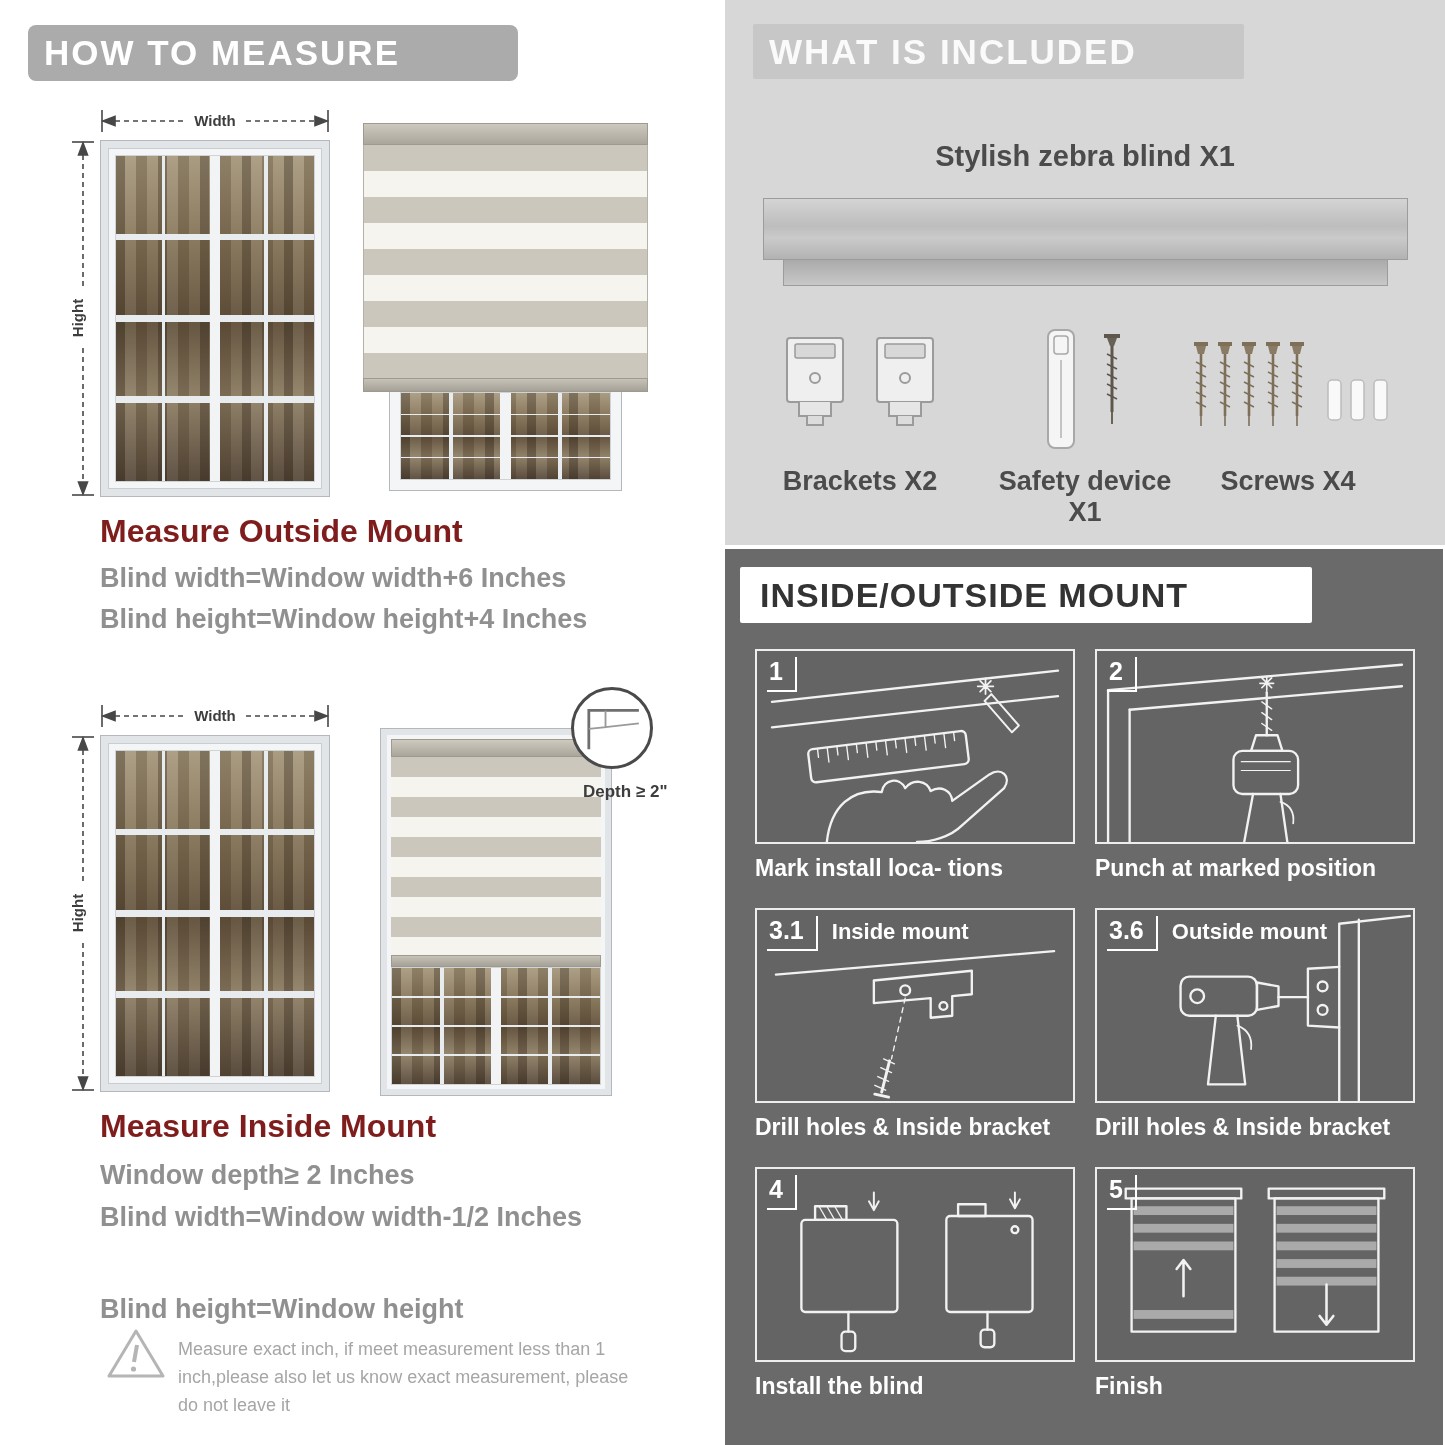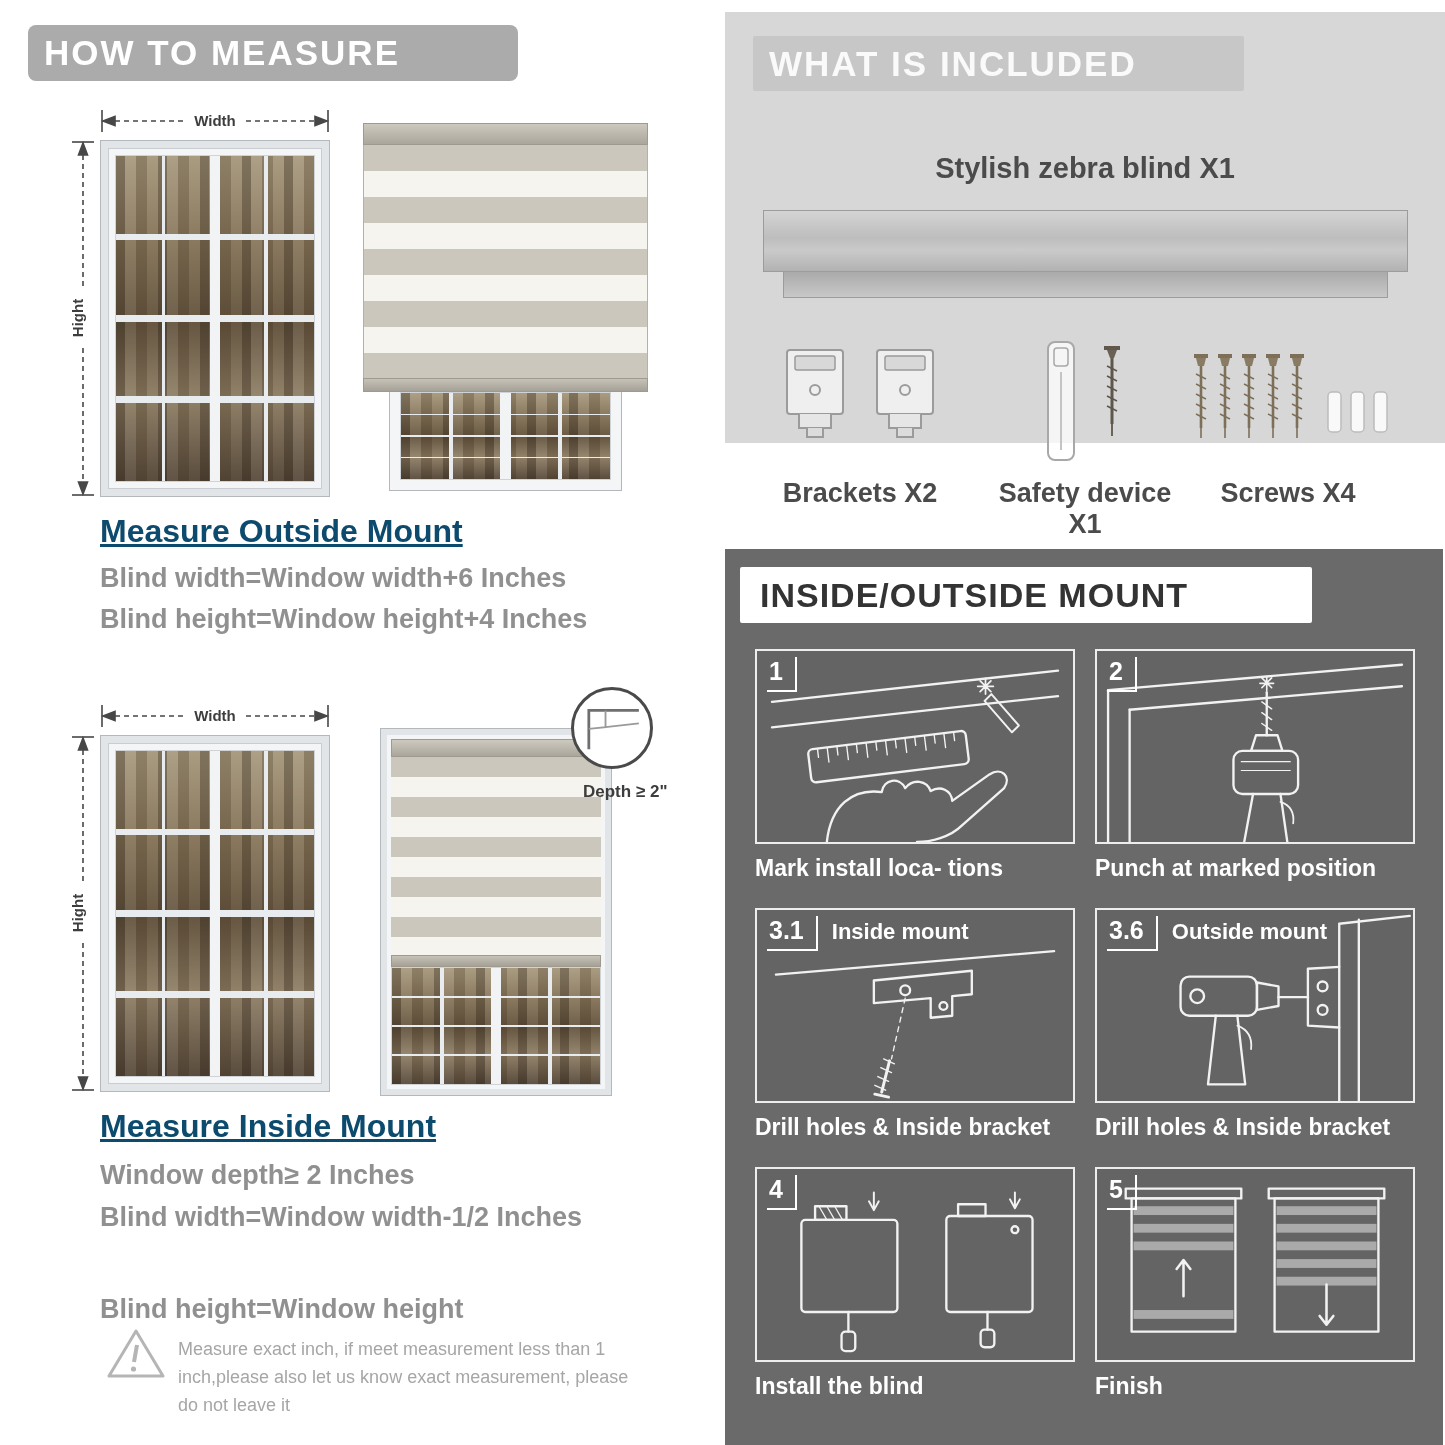--- a/index.html
+++ b/index.html
@@ -51,32 +51,32 @@
   .bi-headrail{height:18px;background:linear-gradient(180deg,#cdc9bf,#aaa69c);border:1px solid #9e9a90;box-sizing:border-box;}
   .bi-stripes{height:198px;box-sizing:border-box;
     background:repeating-linear-gradient(180deg,#cbc7bd 0px,#cbc7bd 20px,#f6f4ef 20px,#f6f4ef 40px);}
   .bi-bottomrail{height:12px;background:linear-gradient(180deg,#c6c2b8,#a5a197);border:1px solid #9e9a90;box-sizing:border-box;}
   .blind-inside .glass{height:118px;}
 
   .depth-circle{left:571px;top:687px;width:82px;height:82px;border-radius:50%;background:#ffffff;
     border:3px solid #4a4a4a;box-sizing:border-box;}
   .depth-label{left:583px;top:782px;width:120px;font-size:17px;font-weight:bold;color:#3d3d3d;}
 
-  .sec-title{font-size:32px;font-weight:bold;color:#0c4a6e;text-decoration:underline;}
+  .sec-title{font-size:32px;font-weight:bold;color:#7f1d1d;}
   .t1{left:100px;top:513px;}
   .t2{left:100px;top:1108px;}
   .gray-line{font-size:27px;font-weight:bold;color:#909090;}
   .gl1{left:100px;top:563px;} .gl2{left:100px;top:604px;}
   .gl3{left:100px;top:1160px;} .gl4{left:100px;top:1202px;} .gl5{left:100px;top:1294px;}
 
   .warn-tri{left:105px;top:1326px;width:62px;height:56px;}
   .warn-text{left:178px;top:1320px;width:452px;font-size:18px;line-height:1.55;color:#a6a6a6;margin-top:16px;}
 
   
-  .included{left:725px;top:12px;width:720px;height:431px;background:#d7d7d7;}
+  .included{left:725px;top:0;width:720px;height:545px;background:#d7d7d7;}
   .included-banner{left:28px;top:24px;width:475px;height:55px;background:#c7c7c7;
     color:#fafafa;font-size:35px;font-weight:bold;letter-spacing:2px;line-height:55px;padding-left:16px;border-radius:2px;}
   .blind-label{left:0;top:140px;width:720px;text-align:center;font-size:29px;font-weight:bold;color:#4b4b4b;}
   .headrail-main{left:38px;top:198px;width:645px;height:62px;
     background:linear-gradient(180deg,#d4d4d4 0%,#bdbdbd 45%,#cacaca 65%,#b2b2b2 100%);
     border:1px solid #9c9c9c;box-sizing:border-box;}
   .headrail-bottom{left:58px;top:260px;width:605px;height:26px;
     background:linear-gradient(180deg,#aaaaaa,#c8c8c8);border:1px solid #9c9c9c;border-top:none;box-sizing:border-box;}
   .inc-item{text-align:center;}
   .inc-brackets{left:35px;top:332px;width:200px;}

